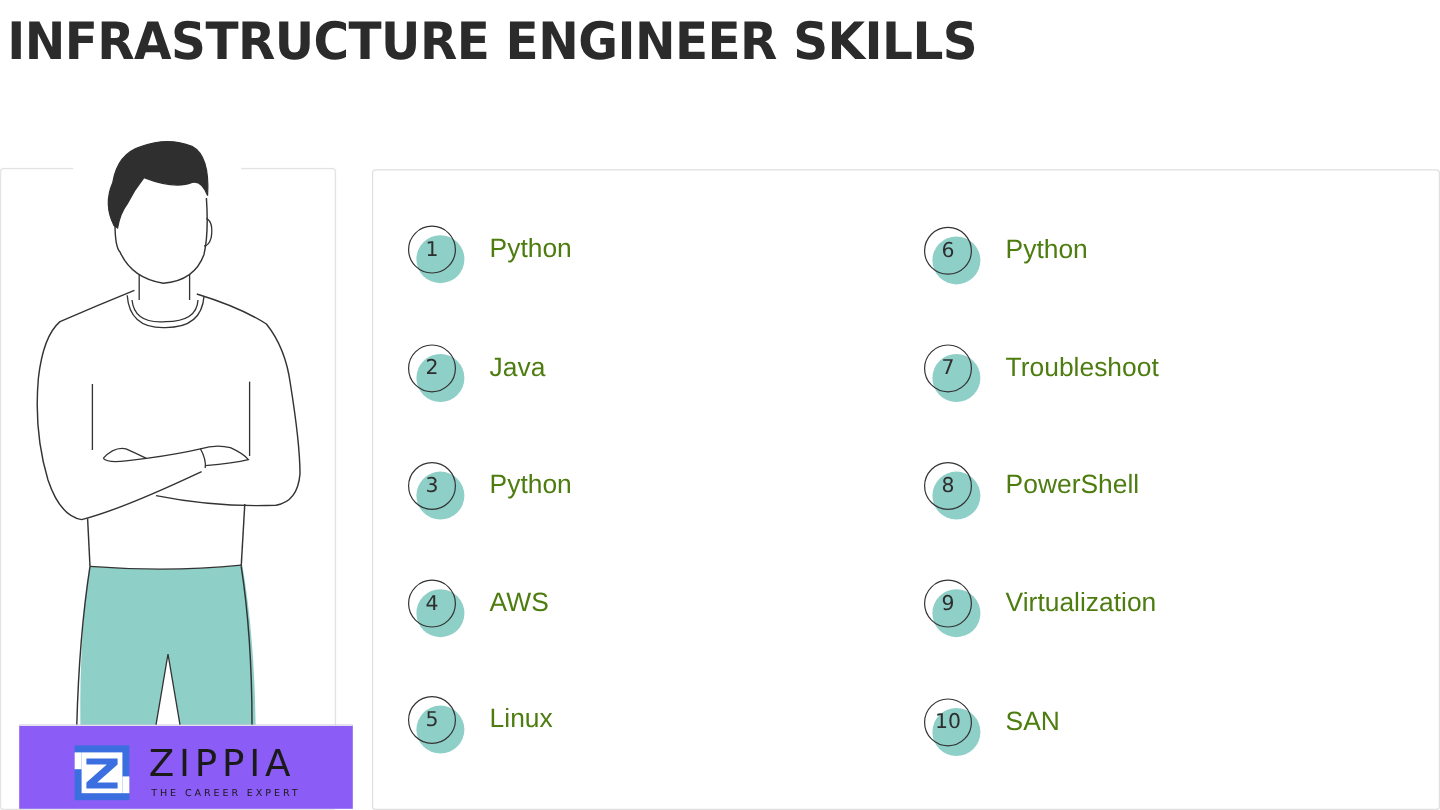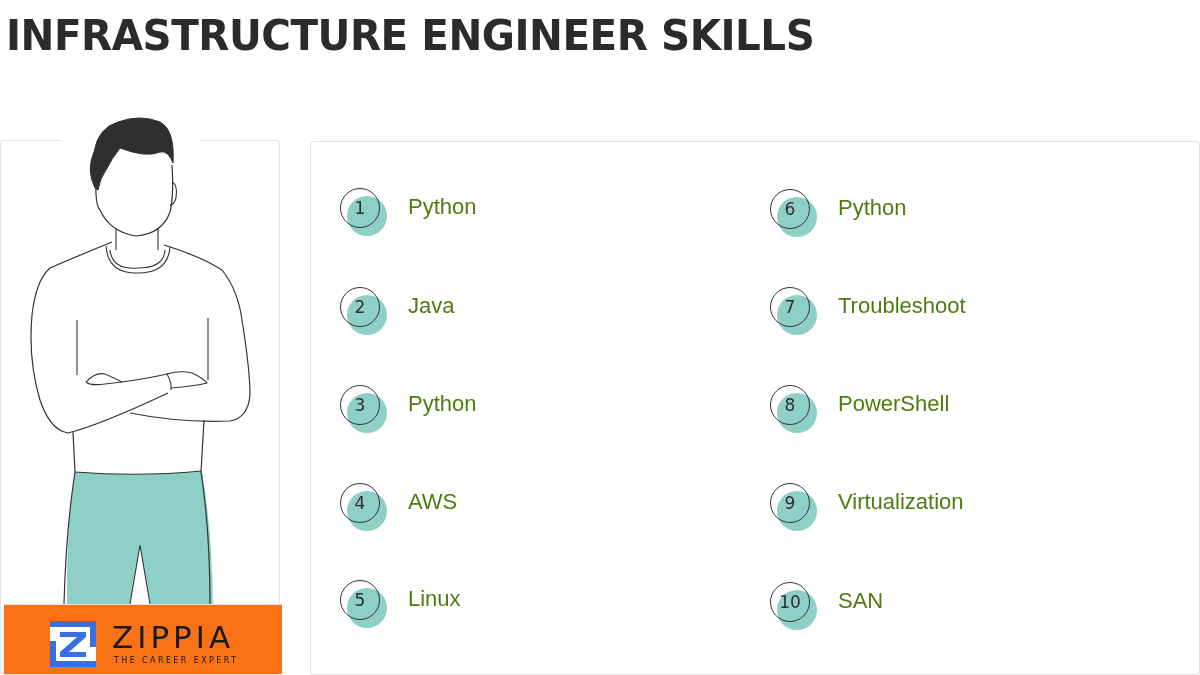--- a/index.html
+++ b/index.html
@@ -1,21 +1,21 @@
 <!DOCTYPE html>
 <html><head>
 <meta charset="utf-8">
 <style>
   html,body{margin:0;padding:0;}
   body{width:1200px;height:675px;background:#ffffff;position:relative;overflow:hidden;font-family:"Liberation Sans",sans-serif;color:#333;}
   .title{position:absolute;left:6px;top:10px;font-family:"DejaVu Sans",sans-serif;font-weight:bold;font-size:43px;letter-spacing:-0.5px;color:#2b2b2b;white-space:nowrap;transform:scaleX(0.94);transform-origin:left top;}
   .left-card{position:absolute;left:0;top:140px;width:278px;height:533px;border:1px solid #e3e3e3;border-radius:3px;background:#fff;box-shadow:0 0 3px rgba(0,0,0,0.04);}
   .left-card .gap{position:absolute;left:60px;top:-2px;width:140px;height:4px;background:#fff;}
   .figure{position:absolute;left:0;top:110px;width:280px;height:495px;}
-  .logo-area{position:absolute;left:4px;top:604px;width:278px;height:69px;border-top:1px solid #e3e3e3;background:#f97316;}
+  .logo-area{position:absolute;left:16px;top:604px;width:278px;height:69px;border-top:1px solid #e3e3e3;background:#8b5cf6;}
   .logo-mark{position:absolute;left:46px;top:16px;width:46px;height:46px;}
   .logo-name{position:absolute;left:108px;top:14px;font-family:"DejaVu Sans",sans-serif;font-size:31px;letter-spacing:4px;color:#1a1a1a;font-weight:normal;}
   .logo-tag{position:absolute;left:110px;top:51px;font-family:"DejaVu Sans",sans-serif;font-size:8px;letter-spacing:2.4px;color:#1a1a1a;}
   .right-card{position:absolute;left:310px;top:141px;width:888px;height:532px;border:1px solid #e0e0e0;border-radius:3px;background:#fff;}
   .skill{position:absolute;height:50px;width:380px;}
   .badge{position:absolute;left:0;top:0;width:50px;height:50px;}
   .badge .fill{position:absolute;left:7px;top:8px;width:40px;height:40px;border-radius:50%;background:#8ecfc7;}
   .badge .ring{position:absolute;left:0;top:0;width:40px;height:40px;border:1.3px solid #333;border-radius:50%;box-sizing:border-box;}
   .badge .num{position:absolute;left:0;top:0;width:40px;height:40px;line-height:40px;text-align:center;font-family:"DejaVu Sans",sans-serif;font-size:17px;color:#2e2e2e;}
   .skill .label{position:absolute;left:68px;top:6px;font-family:Liberation Sans, sans-serif;font-size:22px;color:#4d7c0f;white-space:nowrap;}

